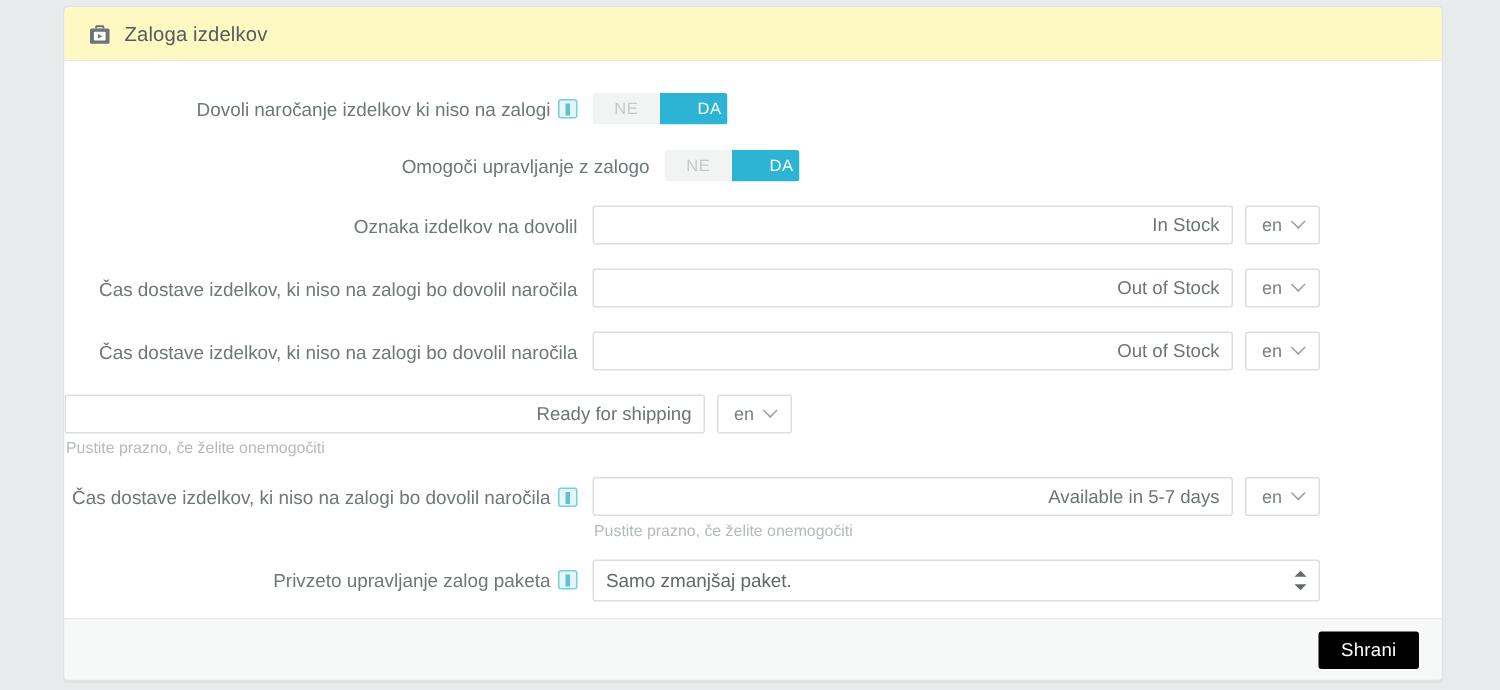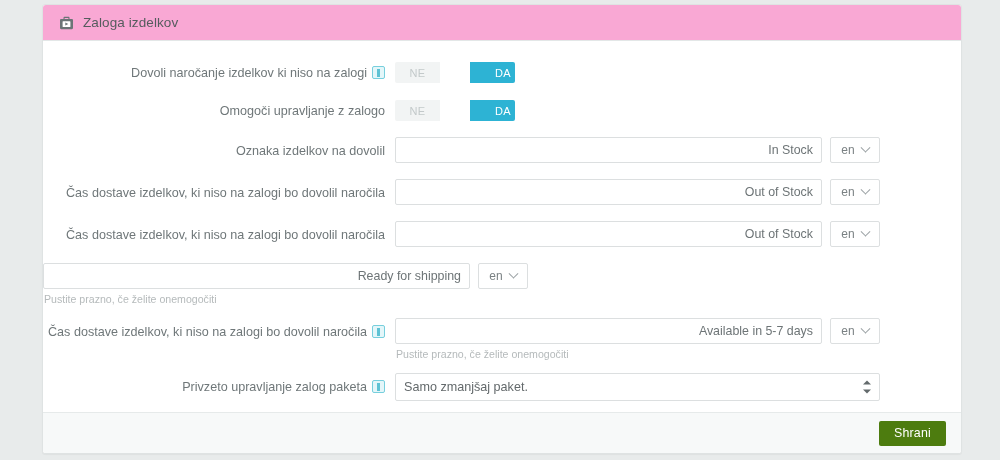--- a/index.html
+++ b/index.html
@@ -24,21 +24,21 @@
     background: #ffffff;
     border: 1px solid #dfe3e3;
     border-radius: 3px;
     box-shadow: 0 1px 1px rgba(0,0,0,.04);
     display: flex;
     flex-direction: column;
   }
   .panel-header {
     height: 36px;
     flex: 0 0 36px;
-    background: #f9a8d4;
+    background: #fef9c3;
     border-bottom: 1px solid #e3e7e7;
     border-radius: 3px 3px 0 0;
     display: flex;
     align-items: center;
     padding: 0 16px;
     gap: 9px;
   }
   .panel-title {
     font-size: 13.5px;
     color: #555c5e;
@@ -114,21 +114,20 @@
 
   
   .toggle {
     display: inline-flex;
     height: 21px;
     border-radius: 2px;
     overflow: hidden;
     font-size: 11px;
     letter-spacing: .4px;
     margin-top: 3px;
-    gap: 30px;
   }
   .toggle .seg {
     width: 45px;
     display: flex;
     align-items: center;
     justify-content: center;
     cursor: pointer;
     user-select: none;
   }
   .toggle .seg.off {
@@ -221,21 +220,21 @@
     left: 0;
     width: 0; height: 0;
     border-left: 4px solid transparent;
     border-right: 4px solid transparent;
   }
   .sel-arrows::before { top: 0; border-bottom: 4px solid #636a6c; }
   .sel-arrows::after  { bottom: 0; border-top: 4px solid #636a6c; }
 
   
   .save-btn {
-    background: #4d7c0f;
+    background: #000000;
     color: #fff;
     border: none;
     border-radius: 2px;
     height: 25px;
     padding: 0 15px;
     font-size: 12.4px;
     font-family: "Liberation Sans", sans-serif;
     cursor: pointer;
     letter-spacing: .2px;
   }
@@ -266,21 +265,21 @@
           <span>Dovoli naročanje izdelkov ki niso na zalogi</span><span class="help-icon"></span>
         </div>
         <div class="row-field">
           <div class="toggle">
             <span class="seg off">NE</span>
             <span class="seg on">DA</span>
           </div>
         </div>
       </div>
 
-      <div class="row" style="margin-bottom:16px;">
+      <div class="row" style="margin-bottom:16px;margin-left:48px;">
         <div class="row-label">
           <span>Omogoči upravljanje z zalogo</span>
         </div>
         <div class="row-field">
           <div class="toggle">
             <span class="seg off">NE</span>
             <span class="seg on">DA</span>
           </div>
         </div>
       </div>

